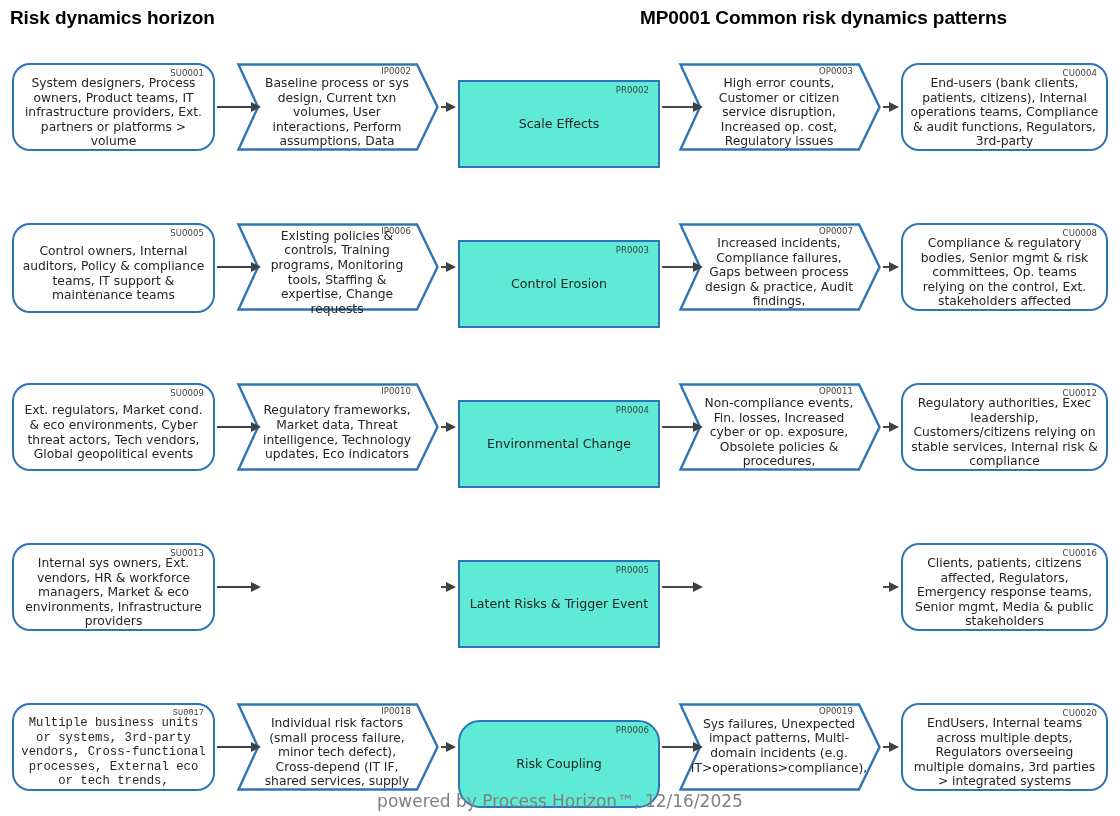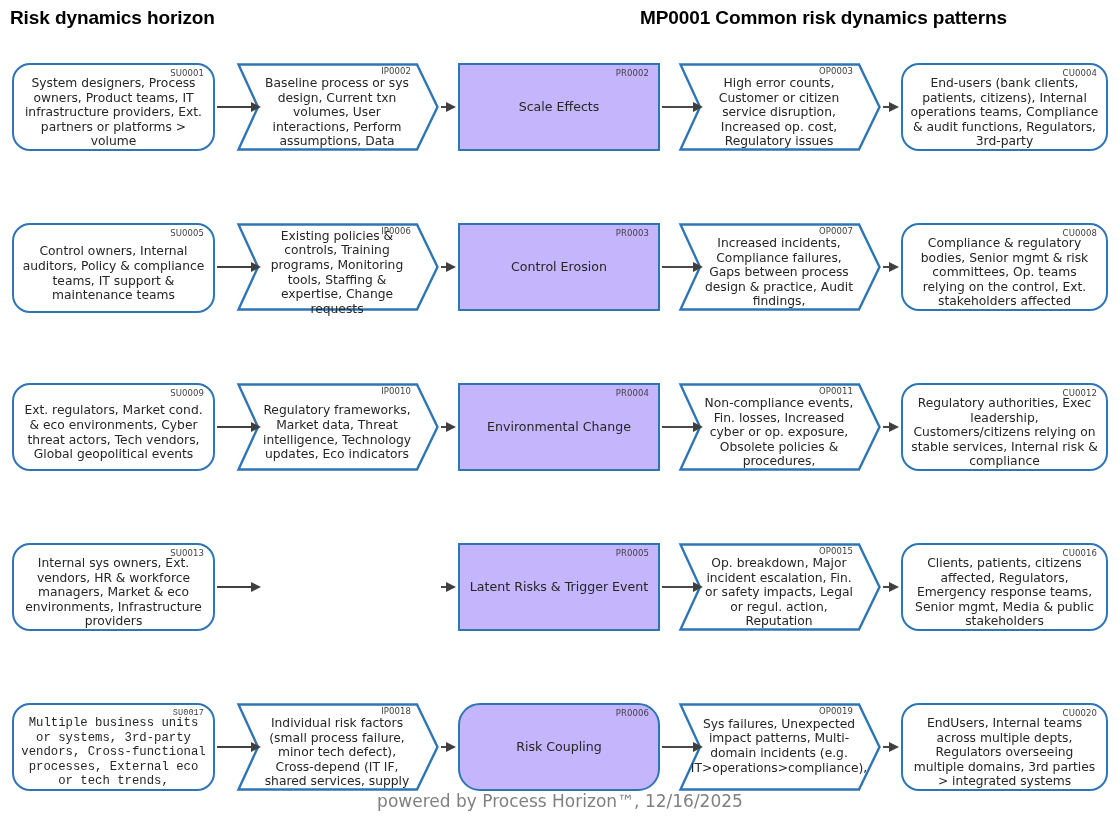--- a/index.html
+++ b/index.html
@@ -86,21 +86,22 @@
   .node-round {
     border: 2.2px solid #2e75b6;
     border-radius: 18px;
     background: #ffffff;
   }
   .node-round .node-text { padding-top: 15px; }
 
   
   .node-rect {
     border: 2.5px solid #2e75b6;
-    background: #c4b5fd;
+    background: #5eead4;
+    margin-top: 17px;
   }
   .node-rect .node-text {
     font-size: 12.6px;
     padding-top: 4px;
   }
 
   
   .node-chevron {
     background: transparent;
   }
@@ -293,27 +294,20 @@
       </svg>
     </div>
     <div class="node node-round" style="left: 12px; top: 543px; width: 203px; height: 88px;">
       <div class="node-code">SU0013</div>
       <div class="node-text">Internal sys owners, Ext. vendors, HR &amp; workforce managers, Market &amp; eco environments, Infrastructure providers</div>
     </div>
     <div class="node node-rect" style="left: 458px; top: 543px; width: 202px; height: 88px;">
       <div class="node-code">PR0005</div>
       <div class="node-text">Latent Risks &amp; Trigger Event</div>
     </div>
-    <div class="node node-chevron" style="left: 679px; top: 543px; width: 202px; height: 88px;">
-      <svg width="202" height="88" viewBox="0 0 202 88">
-        <path d="M 1.5 1.5 L 180 1.5 L 200.5 44 L 180 86.5 L 1.5 86.5 L 21 44 Z" fill="#ffffff" stroke="#2e75b6" stroke-width="2.4" stroke-linejoin="miter"></path>
-      </svg>
-      <div class="node-code">OP0015</div>
-      <div class="node-text">Op. breakdown, Major incident escalation, Fin. or safety impacts, Legal or regul. action, Reputation</div>
-    </div>
     <div class="node node-round" style="left: 901px; top: 543px; width: 207px; height: 88px;">
       <div class="node-code">CU0016</div>
       <div class="node-text">Clients, patients, citizens affected, Regulators, Emergency response teams, Senior mgmt, Media &amp; public stakeholders</div>
     </div>
     <div class="arrow" style="left: 217px; top: 579px;">
       <svg width="44" height="16" viewBox="0 0 44 16">
         <path d="M 0 8 L 35 8" stroke="#404040" stroke-width="1.9" fill="none"></path>
         <path d="M 44 8 L 34 3 L 34 13 Z" fill="#404040"></path>
       </svg>
     </div>

